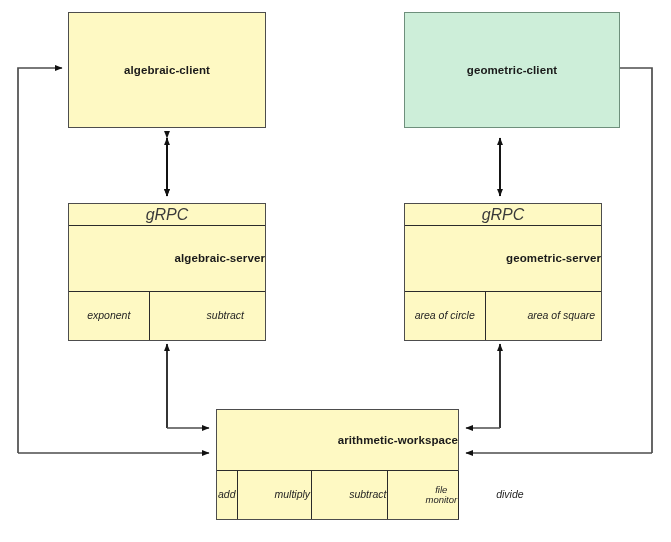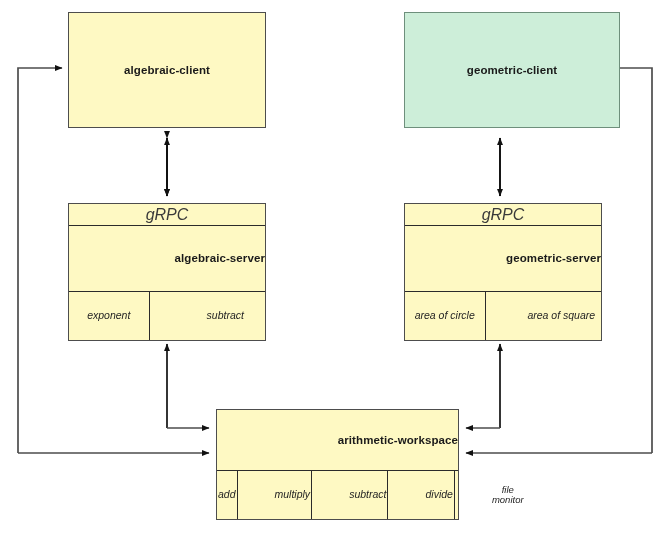--- a/index.html
+++ b/index.html
@@ -195,22 +195,22 @@
     <div class="cell-row" style="height:48px;justify-content:space-between;">
       <div class="cell">
         <span>add</span>
       </div>
       <div class="cell">
         <span>multiply</span>
       </div>
       <div class="cell">
         <span>subtract</span>
       </div>
-      <div class="cell">
-        <span>divide</span>
-      </div>
       <div class="cell twoline">
         <span>file monitor</span>
       </div>
+      <div class="cell">
+        <span>divide</span>
+      </div>
     </div>
   </div>
 
 </div>
 
 </body></html>

